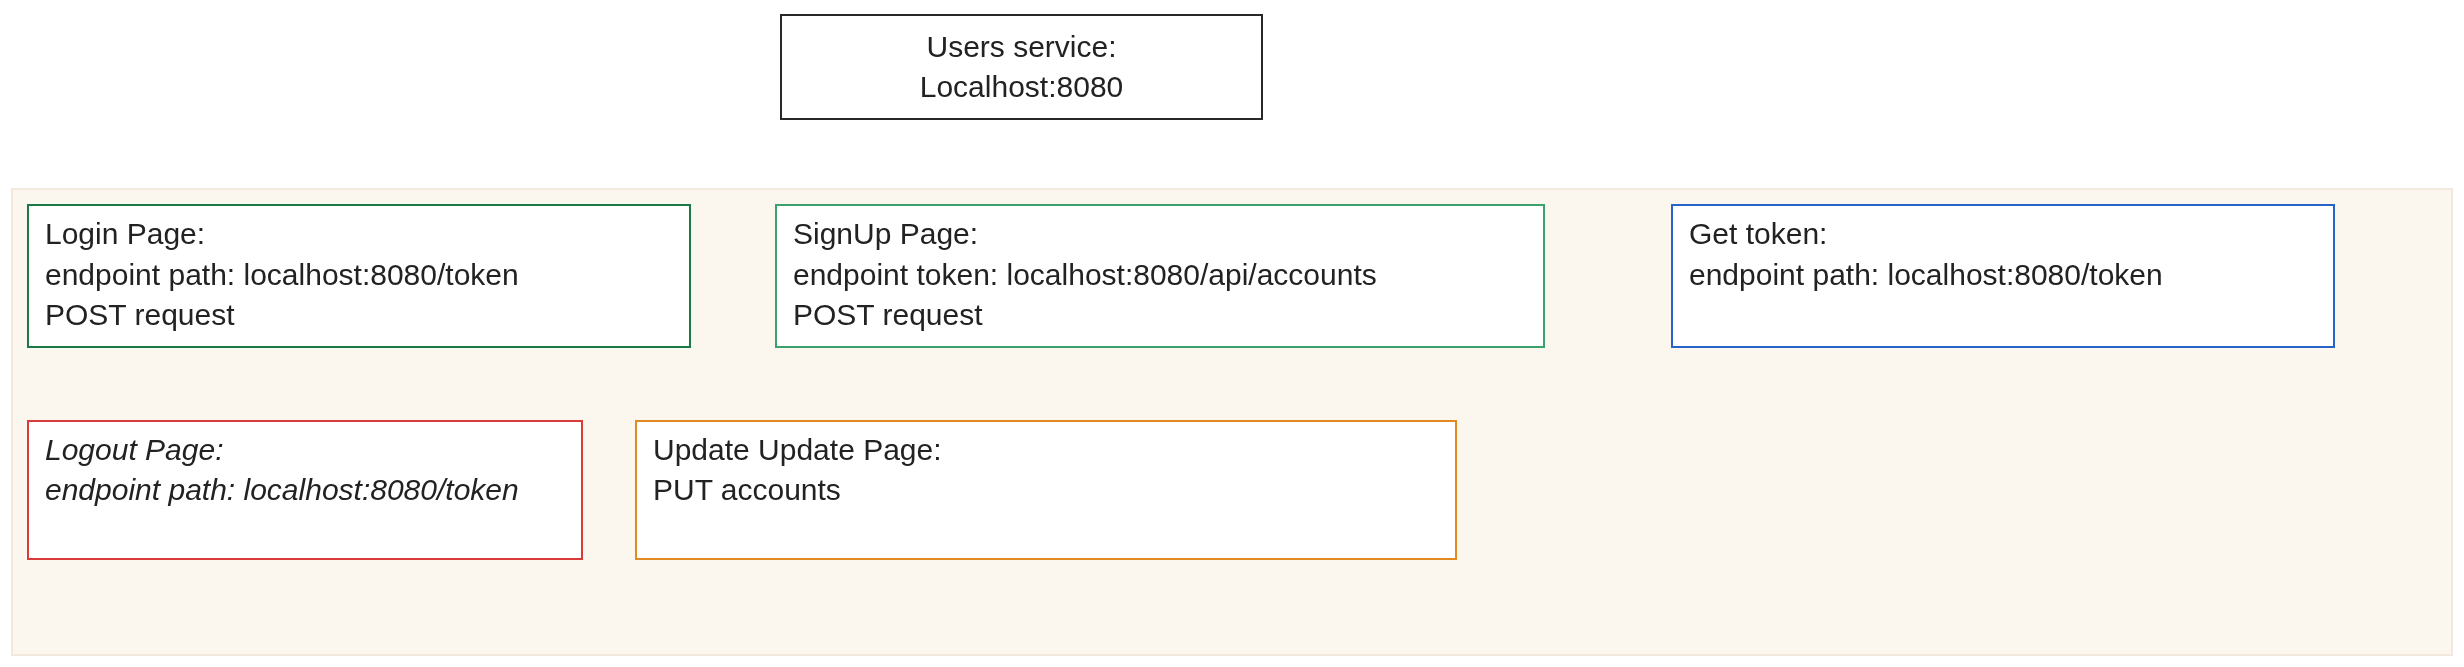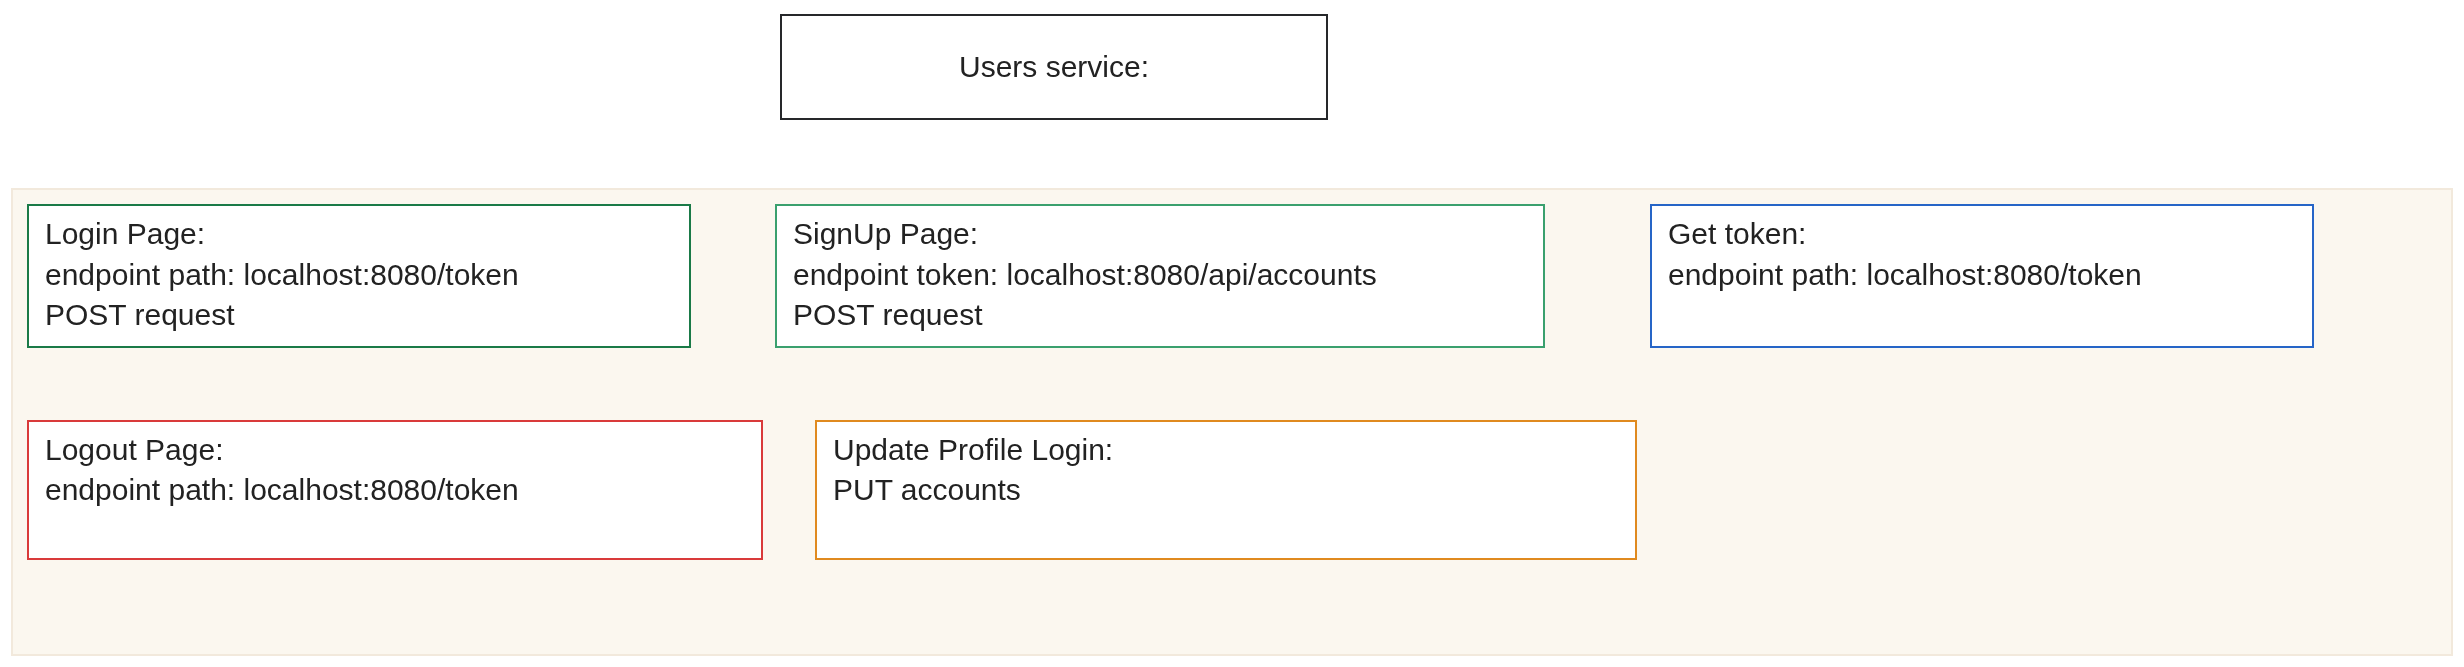--- a/index.html
+++ b/index.html
@@ -12,21 +12,21 @@
     background: #ffffff;
     color: #222;
     width: 2464px;
     height: 667px;
     position: relative;
   }
   .service-box {
     position: absolute;
     top: 14px;
     left: 780px;
-    width: 548px;
+    width: 483px;
     height: 106px;
     border: 2px solid #26282a;
     background: #ffffff;
     display: flex;
     flex-direction: column;
     align-items: center;
     justify-content: center;
     font-size: 30px;
     line-height: 1.35;
     text-align: center;
@@ -68,52 +68,53 @@
   }
   .card .method {
     white-space: nowrap;
   }
 </style>
 </head>
 <body>
 
 <div class="service-box">
   <div>Users service:</div>
+  <div>Localhost:8080</div>
 </div>
 
 <div class="container">
 
   <div class="row">
 
     <div class="card" id="card-login" style="border-color: rgb(26, 122, 71); width: 664px;">
       <div class="title">Login Page:</div>
       <div class="endpoint">endpoint path: localhost:8080/token</div>
       <div class="method">POST request</div>
     </div>
 
     <div class="card" id="card-signup" style="border-color: rgb(58, 160, 110); width: 770px; margin-left: 32px;">
       <div class="title">SignUp Page:</div>
       <div class="endpoint">endpoint token: localhost:8080/api/accounts</div>
       <div class="method">POST request</div>
     </div>
 
-    <div class="card" id="card-get-token" style="border-color: rgb(38, 101, 199); width: 664px; margin-left: 53px;">
+    <div class="card" id="card-get-token" style="border-color: rgb(38, 101, 199); width: 664px; margin-left: 74px;">
       <div class="title">Get token:</div>
       <div class="endpoint">endpoint path: localhost:8080/token</div>
     </div>
 
   </div>
 
   <div class="row">
 
-    <div class="card" id="card-logout" style="border-color: rgb(217, 58, 58); width: 736px;">
+    <div class="card" id="card-logout" style="border-color: rgb(217, 58, 58); width: 556px; font-style: italic;">
       <div class="title">Logout Page:</div>
       <div class="endpoint">endpoint path: localhost:8080/token</div>
     </div>
 
     <div class="card" id="card-update-profile" style="border-color: rgb(224, 138, 31); width: 822px;">
-      <div class="title">Update Profile Login:</div>
+      <div class="title">Update Update Page:</div>
       <div class="method">PUT accounts</div>
     </div>
 
   </div>
 
 </div>
 
 </body></html>

